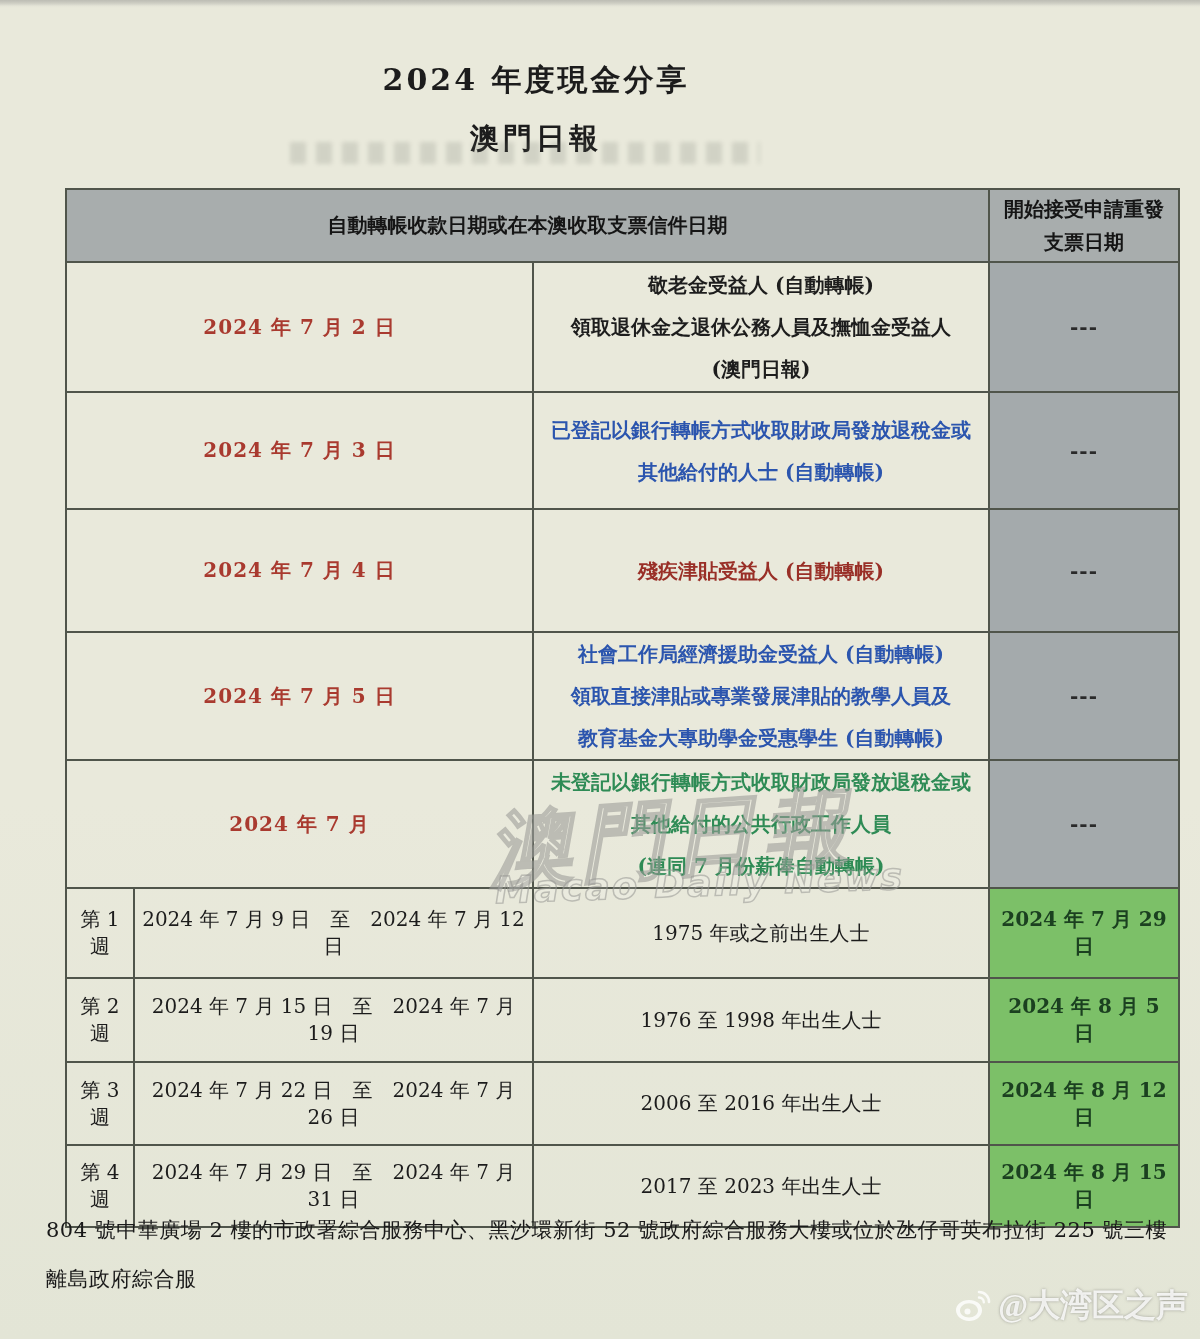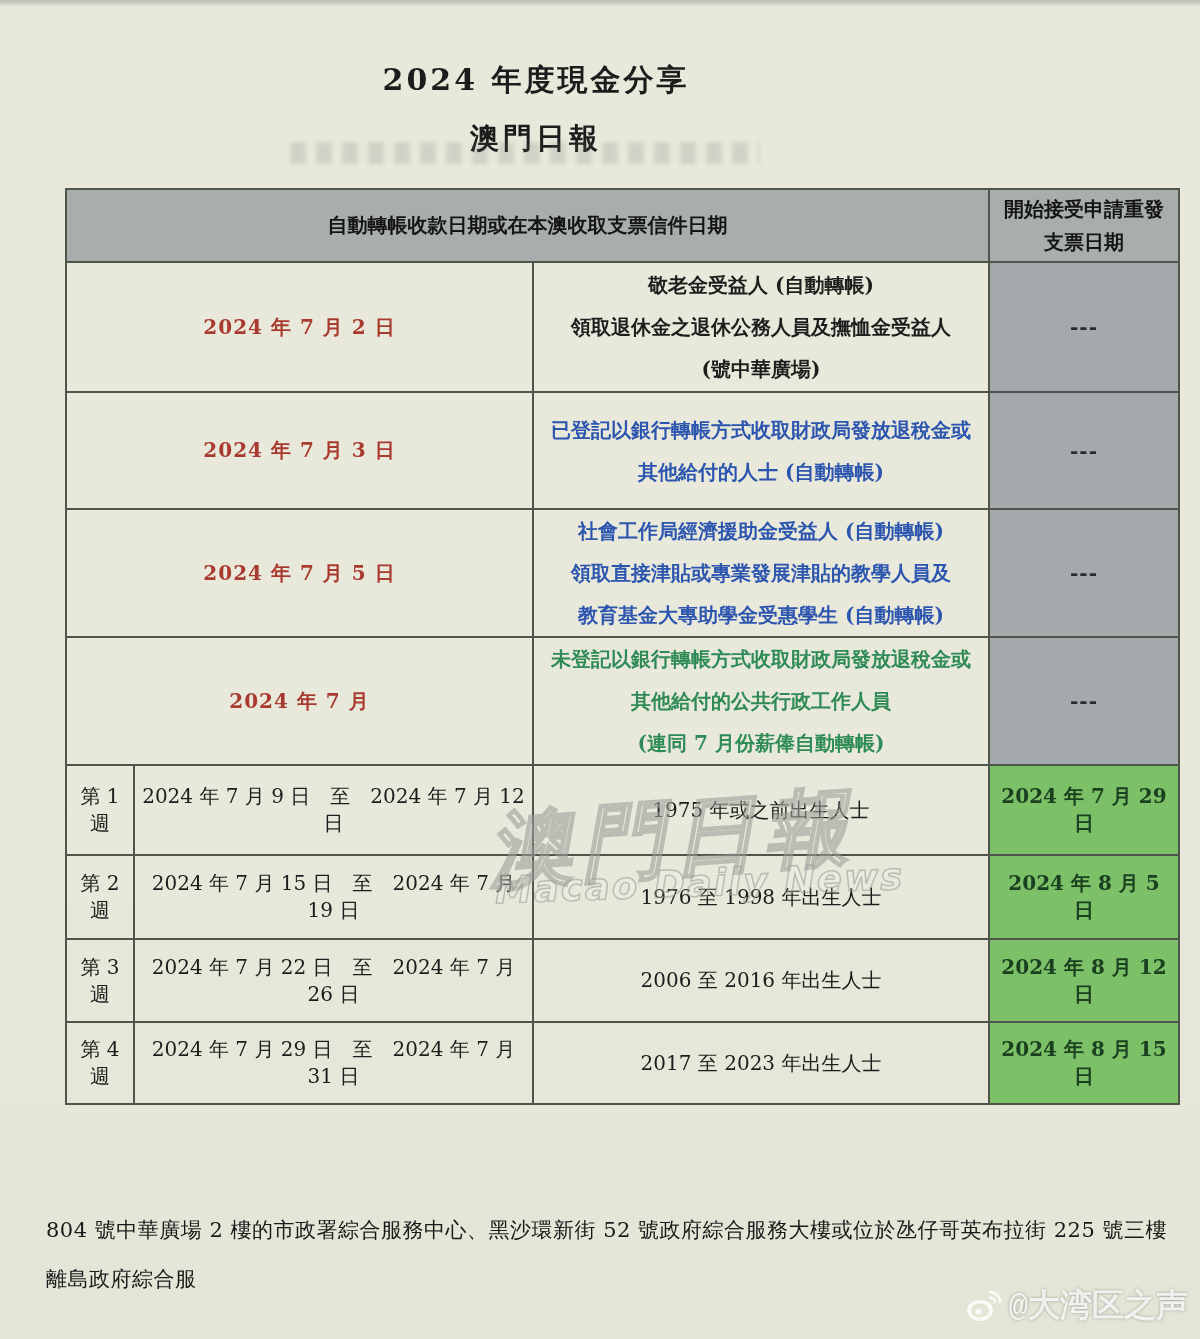--- a/index.html
+++ b/index.html
@@ -49,21 +49,21 @@
     transform:rotate(-4deg);font-style:italic;}
   .wm-en{top:862px;left:495px;font-size:37px;font-weight:700;font-style:italic;letter-spacing:2px;
     color:rgba(255,255,255,0.12);-webkit-text-stroke:1.5px rgba(150,150,145,0.55);
     transform:rotate(-2deg);font-family:"DejaVu Sans","Liberation Sans",sans-serif;}
   .footnote{position:absolute;top:1206px;left:46px;width:1140px;font-size:21px;
     color:#1a1a1a;font-weight:500;}
   .footnote .fl{line-height:49px;letter-spacing:.5px;}
   .weibo{position:absolute;top:1284px;right:12px;display:flex;align-items:center;gap:6px;
     color:rgba(255,255,255,0.82);font-size:32px;font-weight:700;
     text-shadow:0 0 3px rgba(110,110,105,0.6);
-    font-family:Liberation Mono, monospace;}
+    font-family:Liberation Serif, serif;}
   .weibo svg{display:block;opacity:.82;}
 </style>
 </head>
 <body>
 
 <div class="photo-top-edge"></div>
 
 <div class="title">
   <div class="l1">2024 年度現金分享</div>
   <div class="l2">澳門日報</div>
@@ -86,34 +86,41 @@
       <div class="hl">開始接受申請重發</div>
       <div class="hl">支票日期</div>
     </td>
   </tr>
 
   <tr class="h-r1">
     <td colspan="2" class="date c-red">2024 年 7 月 2 日</td>
     <td class="desc c-black">
       <div class="dl">敬老金受益人 (自動轉帳)</div>
       <div class="dl">領取退休金之退休公務人員及撫恤金受益人</div>
-      <div class="dl">(號中華廣場)</div>
+      <div class="dl">(澳門日報)</div>
     </td>
     <td class="dash">---</td>
   </tr>
 
   <tr class="h-r2">
     <td colspan="2" class="date c-red">2024 年 7 月 3 日</td>
     <td class="desc c-blue">
       <div class="dl">已登記以銀行轉帳方式收取財政局發放退稅金或</div>
       <div class="dl">其他給付的人士 (自動轉帳)</div>
     </td>
     <td class="dash">---</td>
   </tr>
 
+  <tr class="h-r3">
+    <td colspan="2" class="date c-red">2024 年 7 月 4 日</td>
+    <td class="desc c-maroon">
+      <div class="dl">殘疾津貼受益人 (自動轉帳)</div>
+    </td>
+    <td class="dash">---</td>
+  </tr>
 
   <tr class="h-r4">
     <td colspan="2" class="date c-red">2024 年 7 月 5 日</td>
     <td class="desc c-blue">
       <div class="dl">社會工作局經濟援助金受益人 (自動轉帳)</div>
       <div class="dl">領取直接津貼或專業發展津貼的教學人員及</div>
       <div class="dl">教育基金大專助學金受惠學生 (自動轉帳)</div>
     </td>
     <td class="dash">---</td>
   </tr>

